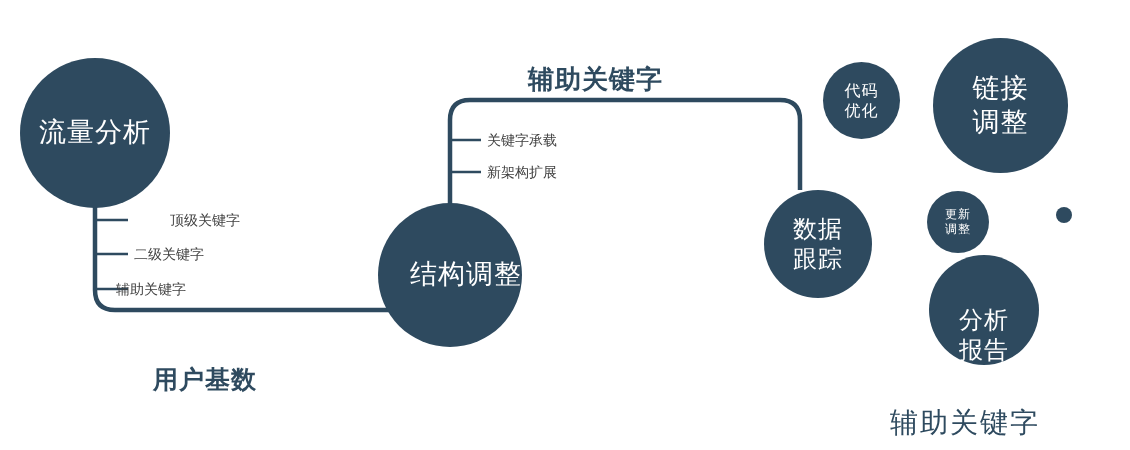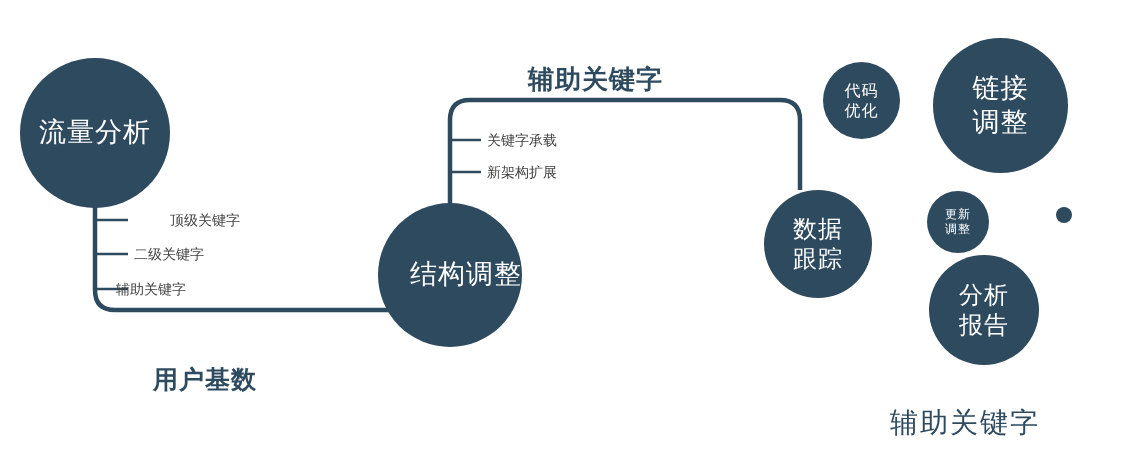--- a/index.html
+++ b/index.html
@@ -93,21 +93,21 @@
 调整</span>
   </div>
 
   <div class="node" style="left:927px;top:191px;width:62px;height:62px;font-size:12px;font-weight:400;">
     <span class="node-label">更新
 调整</span>
   </div>
 
   <div class="dot" style="left:1056px;top:207px;width:16px;height:16px;"></div>
 
-  <div class="node" style="left:929px;top:255px;width:110px;height:110px;font-size:24px;">
+  <div class="node" style="left:929px;top:255px;width:110px;height:110px;font-size:24px;align-items:flex-end;">
     <span class="node-label">分析
 报告</span>
   </div>
 
   <div class="branch-label" style="left:134px;top:212px;margin-left:36px;">顶级关键字</div>
   <div class="branch-label" style="left:134px;top:246px;font-family:Liberation Serif, serif;">二级关键字</div>
   <div class="branch-label" style="left:116px;top:281px;text-align:center;">辅助关键字</div>
 
   <div class="branch-label" style="left:487px;top:132px;">关键字承载</div>
   <div class="branch-label" style="left:487px;top:164px;">新架构扩展</div>

